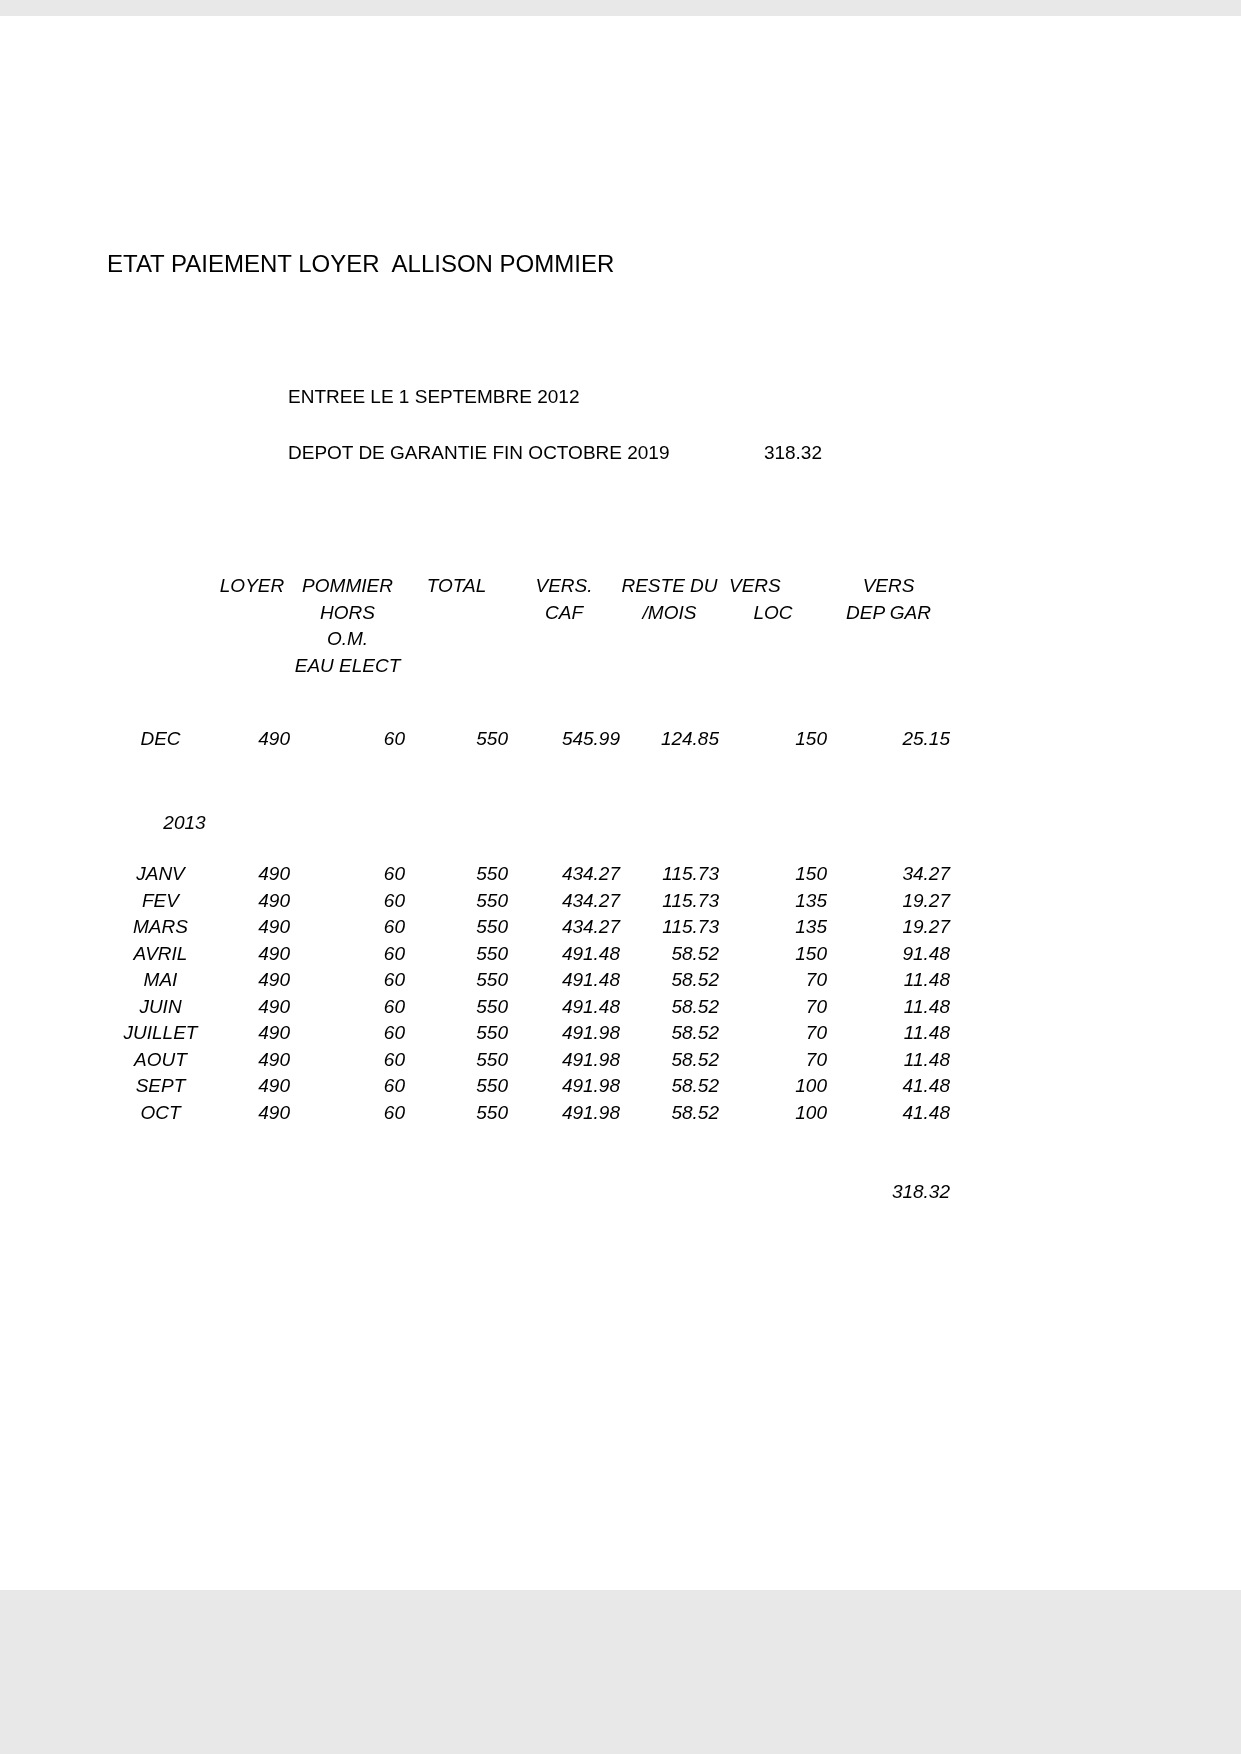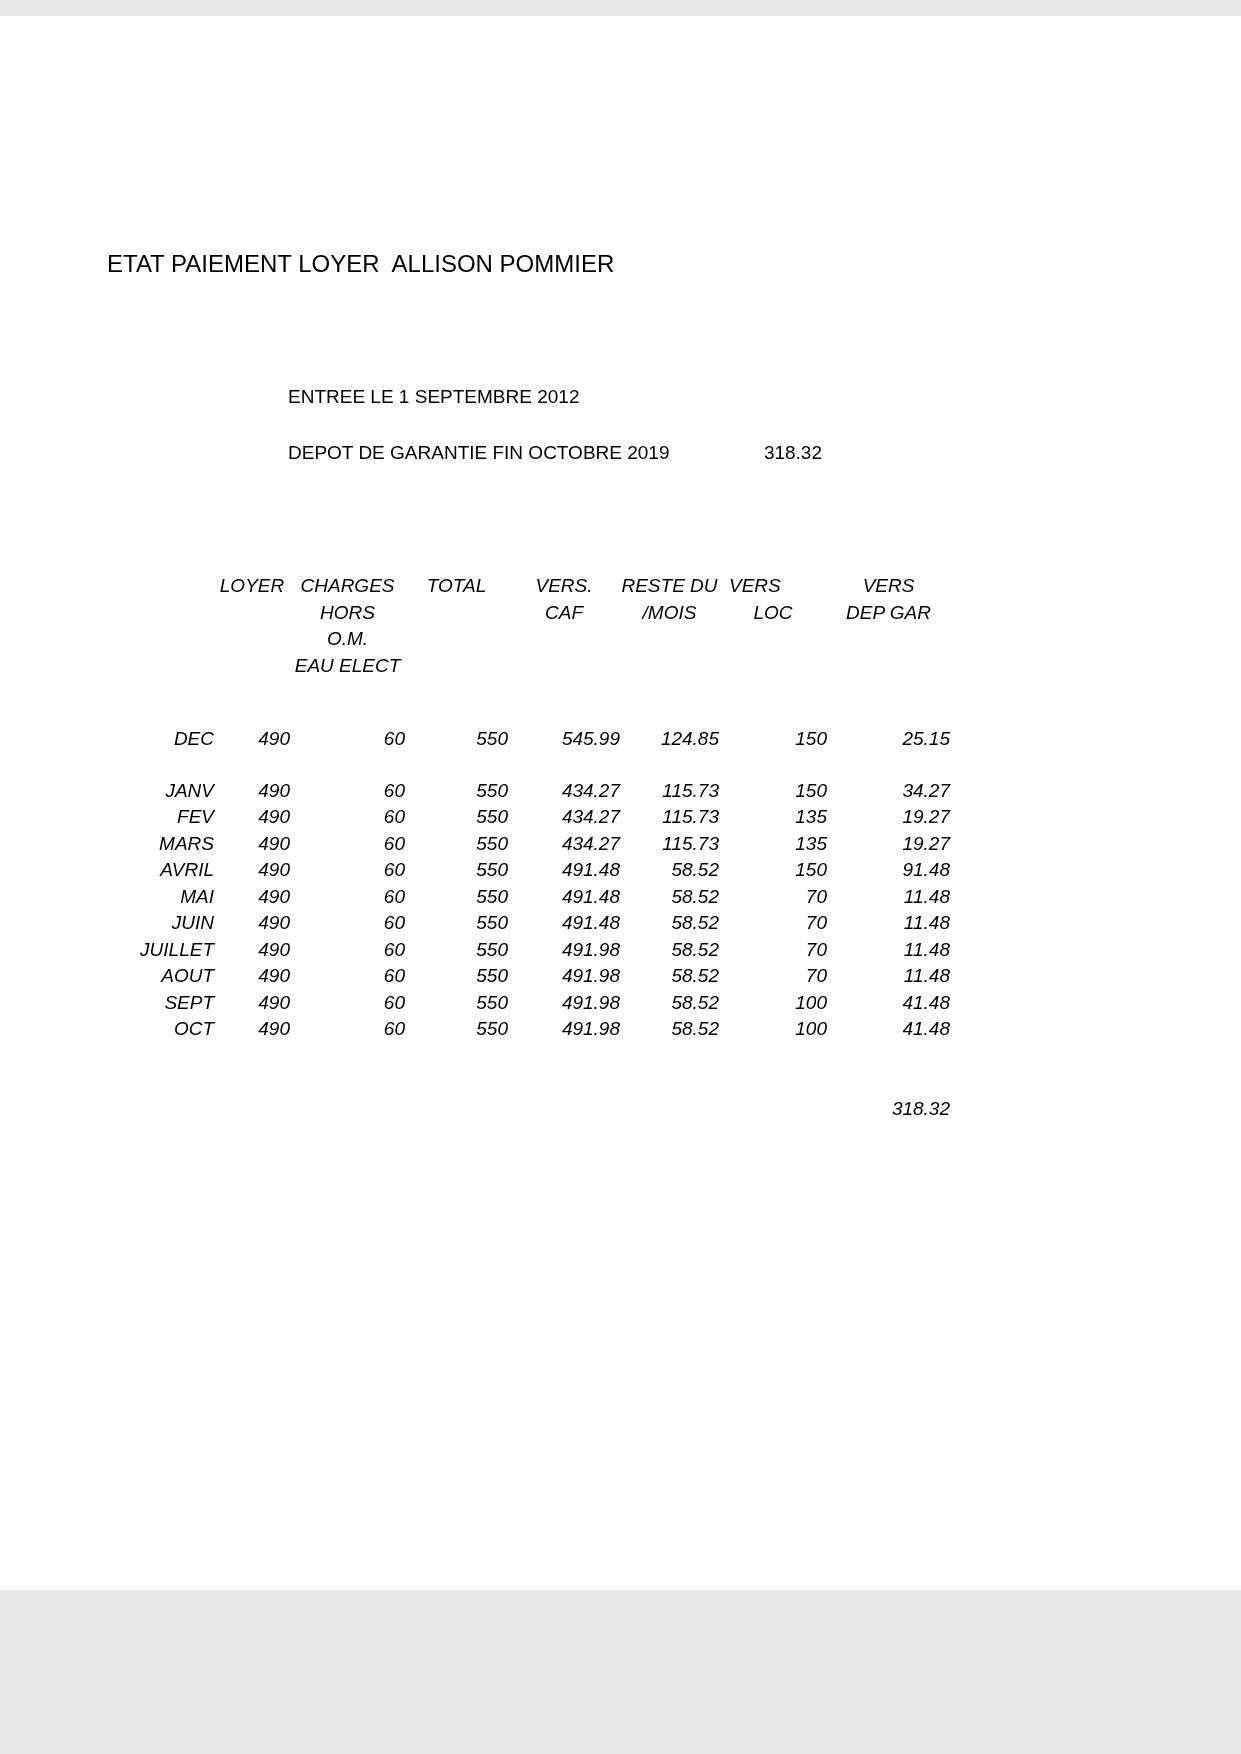--- a/index.html
+++ b/index.html
@@ -50,21 +50,21 @@
   }
   .row{
     display:grid;
     grid-template-columns:107px 76px 115px 103px 112px 99px 108px 123px;
     height:26.5px;
     line-height:26.5px;
   }
   .c{white-space:nowrap;overflow:visible;}
   .center{text-align:center;}
   .right{text-align:right;}
-  .left{text-align:right;}
+  .left{text-align:center;}
   .hdr-vers-loc{text-align:left;padding-left:10px;}
   .year-cell{padding-left:48px;}
   .gap-dec{margin-top:47px;}
   .gap-year{margin-top:57px;}
   .gap-months{margin-top:25px;}
   .gap-total{margin-top:53px;}
 </style>
 </head>
 <body>
 
@@ -77,21 +77,21 @@
   <div class="deposit-line">
     <span>DEPOT DE GARANTIE FIN OCTOBRE 2019</span>
     <span>318.32</span>
   </div>
 
   <div class="sheet">
 
     <div class="row">
       <div class="c left"></div>
       <div class="c center">LOYER</div>
-      <div class="c center">CHARGES</div>
+      <div class="c center">POMMIER</div>
       <div class="c center">TOTAL</div>
       <div class="c center">VERS.</div>
       <div class="c center">RESTE DU</div>
       <div class="c hdr-vers-loc">VERS</div>
       <div class="c center">VERS</div>
     </div>
 
     <div class="row">
       <div class="c left"></div>
       <div class="c center"></div>
@@ -131,20 +131,30 @@
     <div class="c right">490</div>
     <div class="c right">60</div>
     <div class="c right">550</div>
     <div class="c right">545.99</div>
     <div class="c right">124.85</div>
     <div class="c right">150</div>
     <div class="c right">25.15</div>
   </div>
       </div>
 
+    <div class="row gap-year">
+      <div class="c left year-cell">2013</div>
+      <div class="c"></div>
+        <div class="c"></div>
+        <div class="c"></div>
+      <div class="c"></div>
+        <div class="c"></div>
+        <div class="c"></div>
+        <div class="c"></div>
+    </div>
 
     <div id="rows-2013" class="gap-months">
         <div class="row">
     <div class="c left">JANV</div>
     <div class="c right">490</div>
     <div class="c right">60</div>
     <div class="c right">550</div>
     <div class="c right">434.27</div>
     <div class="c right">115.73</div>
     <div class="c right">150</div>

